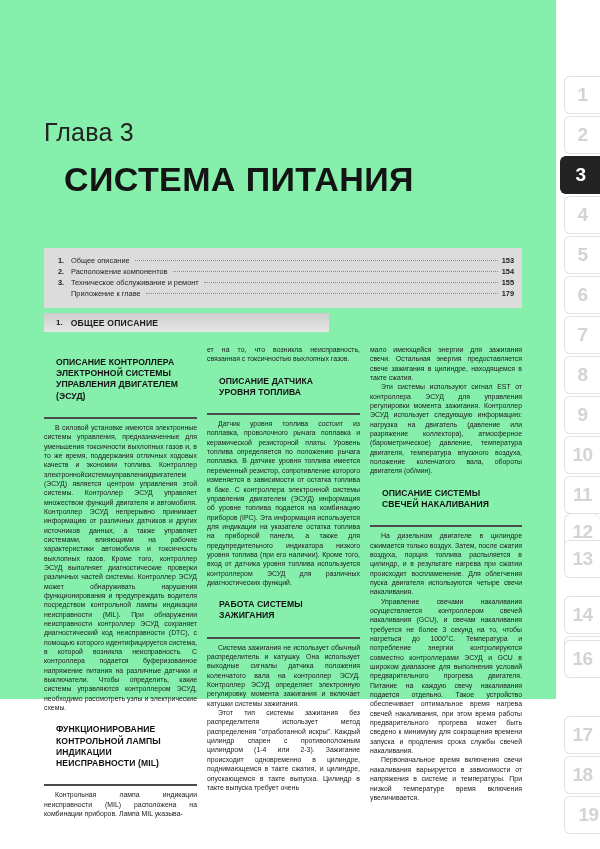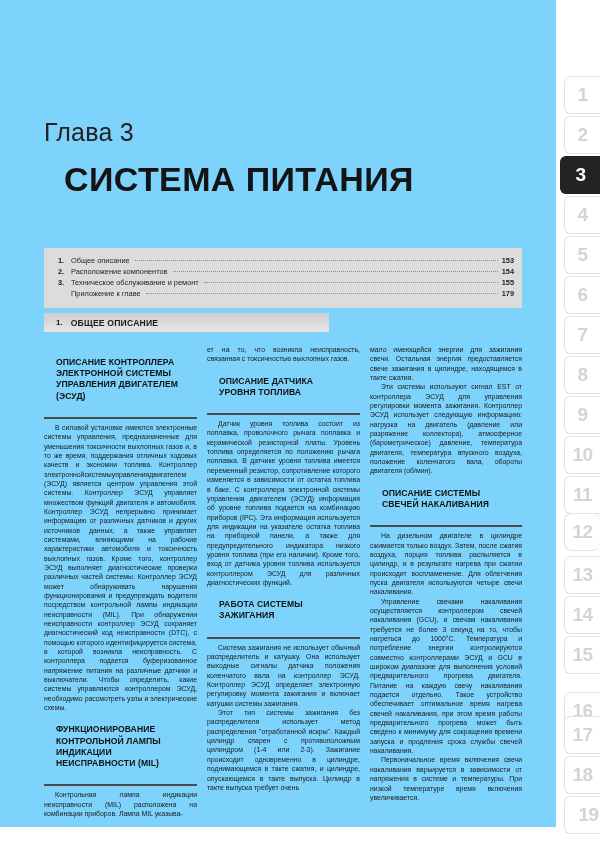--- a/index.html
+++ b/index.html
@@ -14,22 +14,22 @@
     font-family: "Liberation Sans", sans-serif;
     color: #1a1a1a;
     overflow: hidden;
   }
 
   
   #page {
     position: absolute;
     left: 0; top: 0;
     width: 556px;
-    height: 827px;
-    background: #7dd3fc;
+    height: 699px;
+    background: #86efac;
   }
 
   
   .chapter-label {
     position: absolute;
     left: 44px;
     top: 118px;
     font-size: 25px;
     font-weight: 400;
     letter-spacing: 0.2px;
@@ -266,20 +266,20 @@
     <div class="tab active" style="top: 156px;">3</div>
     <div class="tab" style="top: 196px;">4</div>
     <div class="tab" style="top: 236px;">5</div>
     <div class="tab" style="top: 276px;">6</div>
     <div class="tab" style="top: 316px;">7</div>
     <div class="tab" style="top: 356px;">8</div>
     <div class="tab" style="top: 396px;">9</div>
     <div class="tab" style="top: 436px;">10</div>
     <div class="tab" style="top: 476px;">11</div>
     <div class="tab" style="top: 513px; border-radius: 8px;">12</div>
-    <div class="tab" style="top: 556px;">13</div>
+    <div class="tab" style="top: 540px;">13</div>
     <div class="tab" style="top: 596px;">14</div>
     <div class="tab" style="top: 636px;">15</div>
-    <div class="tab" style="top: 692px; margin-left: 24px;">16</div>
+    <div class="tab" style="top: 640px; margin-left: 24px;">16</div>
     <div class="tab" style="top: 716px;">17</div>
     <div class="tab" style="top: 756px;">18</div>
     <div class="tab" style="top: 796px; padding-left: 12px;">19</div>
   </div>
 
 </body></html>

